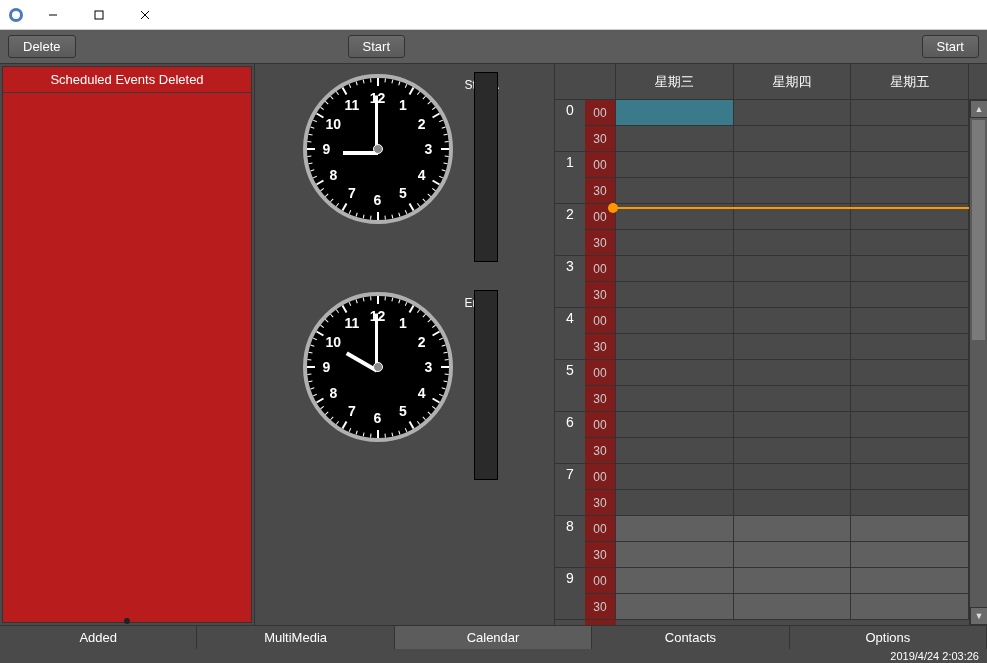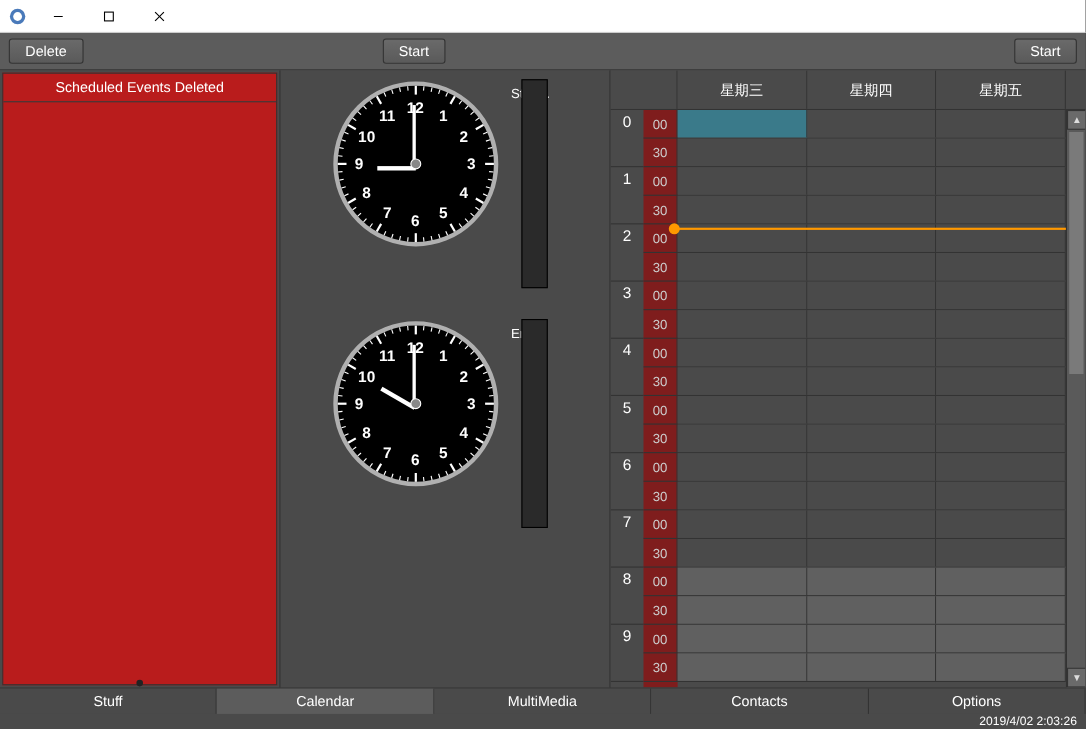--- a/index.html
+++ b/index.html
@@ -438,22 +438,22 @@
         <div class="scroll-arrow">▲</div>
         <div class="scroll-thumb" style="top:20px;height:220px;"></div>
         <div class="scroll-arrow" style="position:absolute;bottom:0;">▼</div>
       </div>
     </div>
   </div>
 
 </div>
 
 <div class="tabs" id="tabs">
-    <div class="tab">Stuff</div>
+    <div class="tab">Added</div>
+    <div class="tab">MultiMedia</div>
     <div class="tab active">Calendar</div>
-    <div class="tab">MultiMedia</div>
     <div class="tab">Contacts</div>
     <div class="tab">Options</div>
   </div>
 
 <div class="statusbar">
-  <span>2019/4/02 2:03:26</span>
+  <span>2019/4/24 2:03:26</span>
 </div>
 
 </body></html>

